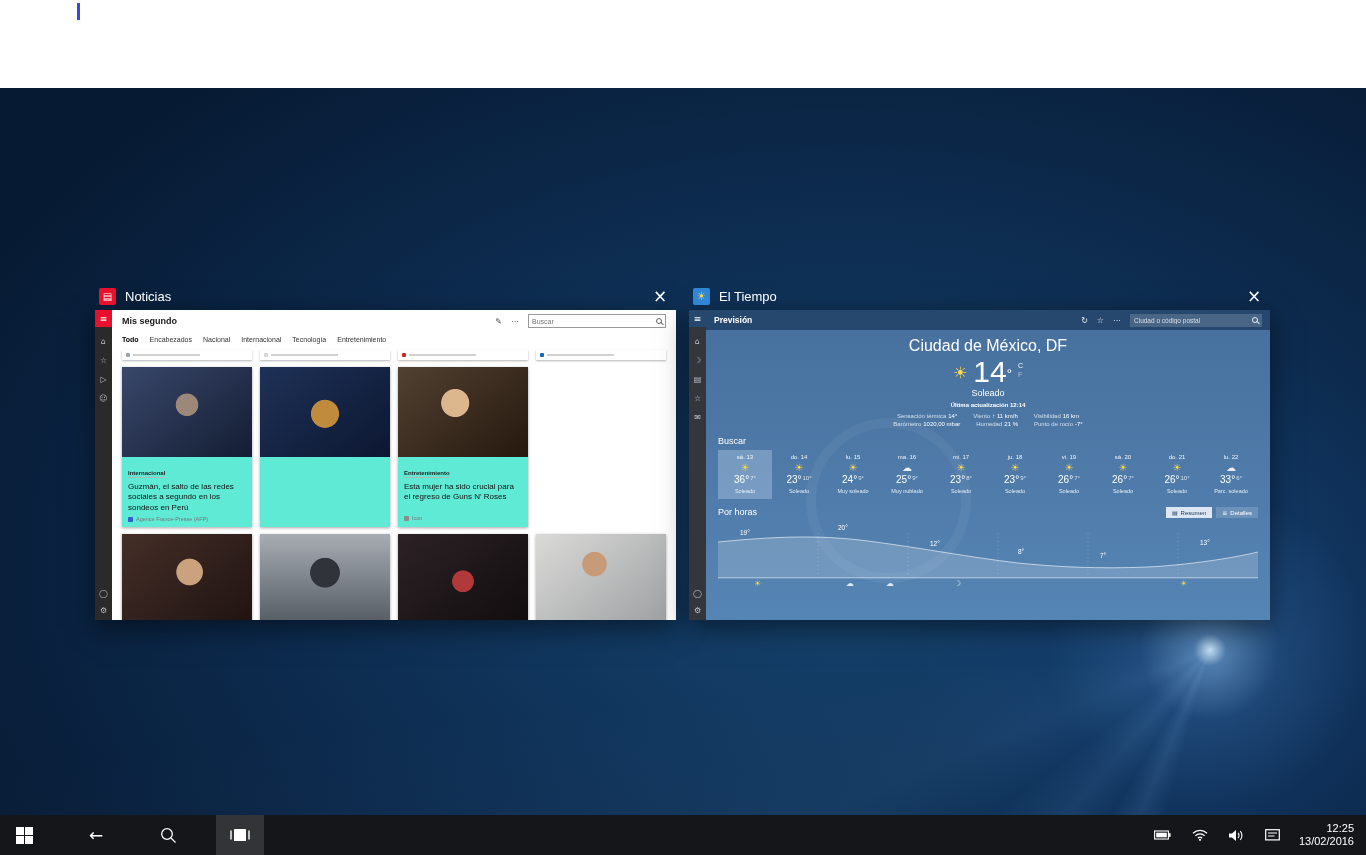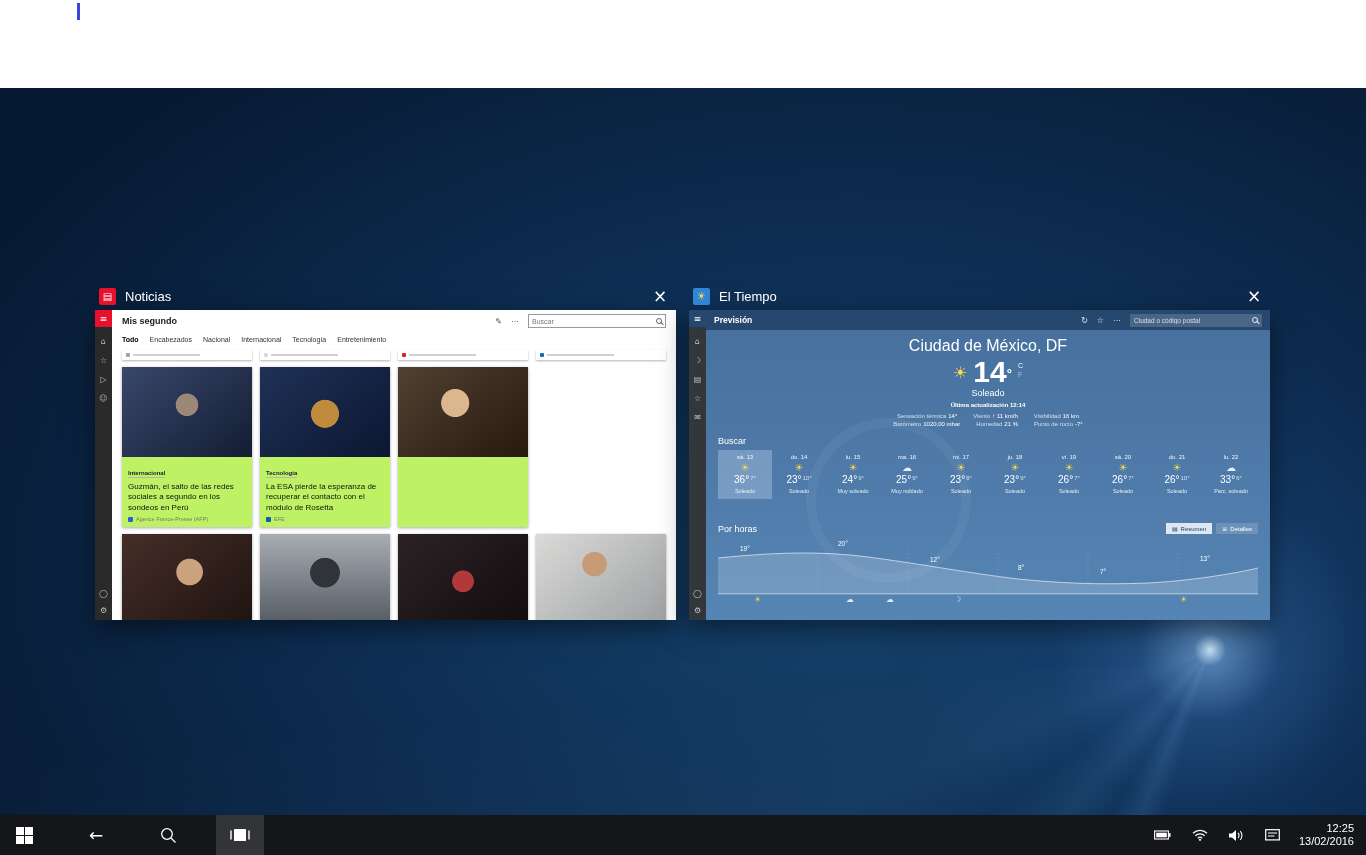--- a/index.html
+++ b/index.html
@@ -53,21 +53,21 @@
   .news-tabs > span:nth-of-type(1){font-weight:bold;color:#000}
   .news-cards{flex:1;padding:3px 10px 0;overflow:hidden}
   .partial-row{display:grid;grid-template-columns:repeat(4,1fr);gap:8px;height:10px}
   .p-card{background:#fff;box-shadow:0 1px 2px rgba(0,0,0,.3);display:flex;align-items:center;padding:0 4px;gap:3px}
   .p-logo{width:4px;height:4px;border-radius:1px;background:#d8d8d8}
   .partial-row > div:nth-of-type(1) .p-logo{background:#9aa4ae}
   .partial-row > div:nth-of-type(3) .p-logo{background:#d22828}
   .partial-row > div:nth-of-type(4) .p-logo{background:#1668c0}
   .p-line{height:2px;background:#d0d0d0;width:55%}
   .cards-row{display:grid;grid-template-columns:repeat(4,1fr);gap:8px;margin-top:7px}
-  .news-card{background:#bef264;box-shadow:0 1px 3px rgba(0,0,0,.35);display:flex;flex-direction:column}
+  .news-card{background:#5eead4;box-shadow:0 1px 3px rgba(0,0,0,.35);display:flex;flex-direction:column}
   .card-img{height:90px;background:#345}
   .cards-row.r2 > div:nth-of-type(1) .card-img{background:radial-gradient(circle at 50% 42%,#9b8878 0 13%,rgba(0,0,0,0) 14%),linear-gradient(140deg,#39476a,#131d33)}
   .cards-row.r2 > div:nth-of-type(2) .card-img{background:radial-gradient(circle at 50% 52%,#c08b3c 0 17%,rgba(0,0,0,0) 18%),linear-gradient(140deg,#1e3157,#0c1731)}
   .cards-row.r2 > div:nth-of-type(3) .card-img{background:radial-gradient(circle at 44% 40%,#dcb68c 0 15%,rgba(0,0,0,0) 16%),linear-gradient(140deg,#514132,#27180e)}
   .cards-row.r2 > div:nth-of-type(4) .card-img{background:radial-gradient(circle at 56% 45%,#c79d7d 0 14%,rgba(0,0,0,0) 15%),linear-gradient(140deg,#7e8a95,#4a535c)}
   .card-body{padding:4px 6px 5px}
   .card-cat{display:inline-block;font-size:6px;font-weight:bold;color:#222;border-bottom:1px solid #b5b5b5;padding-bottom:1px}
   .card-title{font-size:8px;line-height:1.3;color:#111;margin-top:3px;min-height:30px}
   .card-src{display:flex;align-items:center;gap:3px;margin-top:3px}
   .src-logo{width:5px;height:5px;border-radius:1px;background:#888;flex:none}
@@ -91,39 +91,39 @@
   .wn-ic{color:#e8edf3;font-size:8px}
   .wn-search{width:132px;height:13px;background:rgba(255,255,255,.17);display:flex;align-items:center;padding:0 4px;gap:3px}
   .wn-search input{flex:1;background:transparent;border:0;outline:0;font-size:6.5px;color:#fff;min-width:0;font-family:inherit}
   .wn-search input::placeholder{color:rgba(255,255,255,.78)}
   .wn-search .mag{border-color:#e4ebf2}
   .wn-search .mag::after{background:#e4ebf2}
   .w-hero{display:flex;flex-direction:column;align-items:center;color:#fff;padding-top:7px;position:relative;z-index:1}
   .w-loc{font-size:16px}
   .w-temp-row{display:flex;align-items:flex-start;gap:6px;margin-top:2px}
   .w-sun{font-size:16px;color:#ffd94a;margin-top:6px}
-  .w-temp{font-size:30px;font-weight:700;line-height:1;display:flex;align-items:center}
+  .w-temp{font-size:30px;font-weight:400;line-height:1;display:flex;align-items:center}
   .w-deg{font-size:13px;margin-top:2px}
   .w-units{display:flex;flex-direction:column;font-size:7px;line-height:9px;margin-top:4px}
   .w-unit-f{opacity:.55}
   .w-cond{font-size:9px;margin-top:1px}
   .w-upd{font-size:6px;font-weight:bold;margin-top:4px}
   .w-stats{margin-top:5px;display:flex;flex-direction:column;gap:2px;align-items:center}
   .w-stats-row{display:flex;gap:16px;font-size:6px}
   .w-stat .ws-label{opacity:.75;margin-right:2px}
   .w-section-title{color:#fff;font-size:9px;margin:9px 0 4px 12px;position:relative;z-index:1}
   .daily-row{display:flex;margin:0 12px;position:relative;z-index:1}
   .d-tile{width:54px;padding:4px 2px 5px;display:flex;flex-direction:column;align-items:center;color:#fff}
   .daily-row > div:nth-of-type(1){background:rgba(205,225,245,.32)}
   .d-day{font-size:6px;opacity:.92}
   .d-icon{font-size:10px;margin:3px 0 2px;line-height:1}
   .d-temps{font-size:10px;line-height:1}
   .d-lo{font-size:6px;opacity:.75;vertical-align:top;margin-left:1px}
   .d-cond{font-size:5.5px;opacity:.85;margin-top:3px;white-space:nowrap}
-  .ph-head{display:flex;align-items:center;margin:24px 12px 0;position:relative;z-index:1}
+  .ph-head{display:flex;align-items:flex-start;margin:8px 12px 0;position:relative;z-index:1}
   .ph-title{color:#fff;font-size:9px;flex:1}
   .ph-btn{font-size:6px;padding:2px 6px;display:flex;gap:3px;align-items:center;border:0;cursor:pointer;font-family:inherit}
   .ph-btn.sel{background:#dce7f3;color:#1c3d60}
   .ph-btn.alt{background:rgba(255,255,255,.16);color:#fff;margin-left:4px}
   .ph-ic{font-size:6px}
   .h-chart{position:relative;margin:3px 12px 0;height:58px;z-index:1}
   .h-chart svg{position:absolute;left:0;bottom:0}
   .h-temps span{position:absolute;color:#fff;font-size:6.5px}
   .h-temps > span:nth-of-type(1){left:22px;top:8px}
   .h-temps > span:nth-of-type(2){left:120px;top:3px}
@@ -225,32 +225,32 @@
                   <div class="card-title">Guzmán, el salto de las redes sociales a segundo en los sondeos en Perú</div>
                   <div class="card-src">
                     <span class="src-logo" style="background: rgb(47, 95, 208);"></span>
                     <span class="src-name">Agence France-Presse (AFP)</span>
                   </div>
                 </div>
               </div>
 
               <div class="news-card">
                 <div class="card-img"></div>
+              </div>
+
+              <div class="news-card">
+                <div class="card-img"></div>
                 <div class="card-body">
-                  <span class="card-cat">Tecnología</span>
-                  <div class="card-title">La ESA pierde la esperanza de recuperar el contacto con el módulo de Rosetta</div>
+                  <span class="card-cat">Entretenimiento</span>
+                  <div class="card-title">Esta mujer ha sido crucial para el regreso de Guns N' Roses</div>
                   <div class="card-src">
-                    <span class="src-logo" style="background: rgb(15, 95, 168);"></span>
-                    <span class="src-name">EFE</span>
+                    <span class="src-logo" style="background: rgb(138, 138, 138);"></span>
+                    <span class="src-name">Icon</span>
                   </div>
                 </div>
-              </div>
-
-              <div class="news-card">
-                <div class="card-img"></div>
               </div>
 
             </div>
           <div class="cards-row row3">
 
               <div class="news-card">
                 <div class="card-img"></div>
 
               </div>
 

